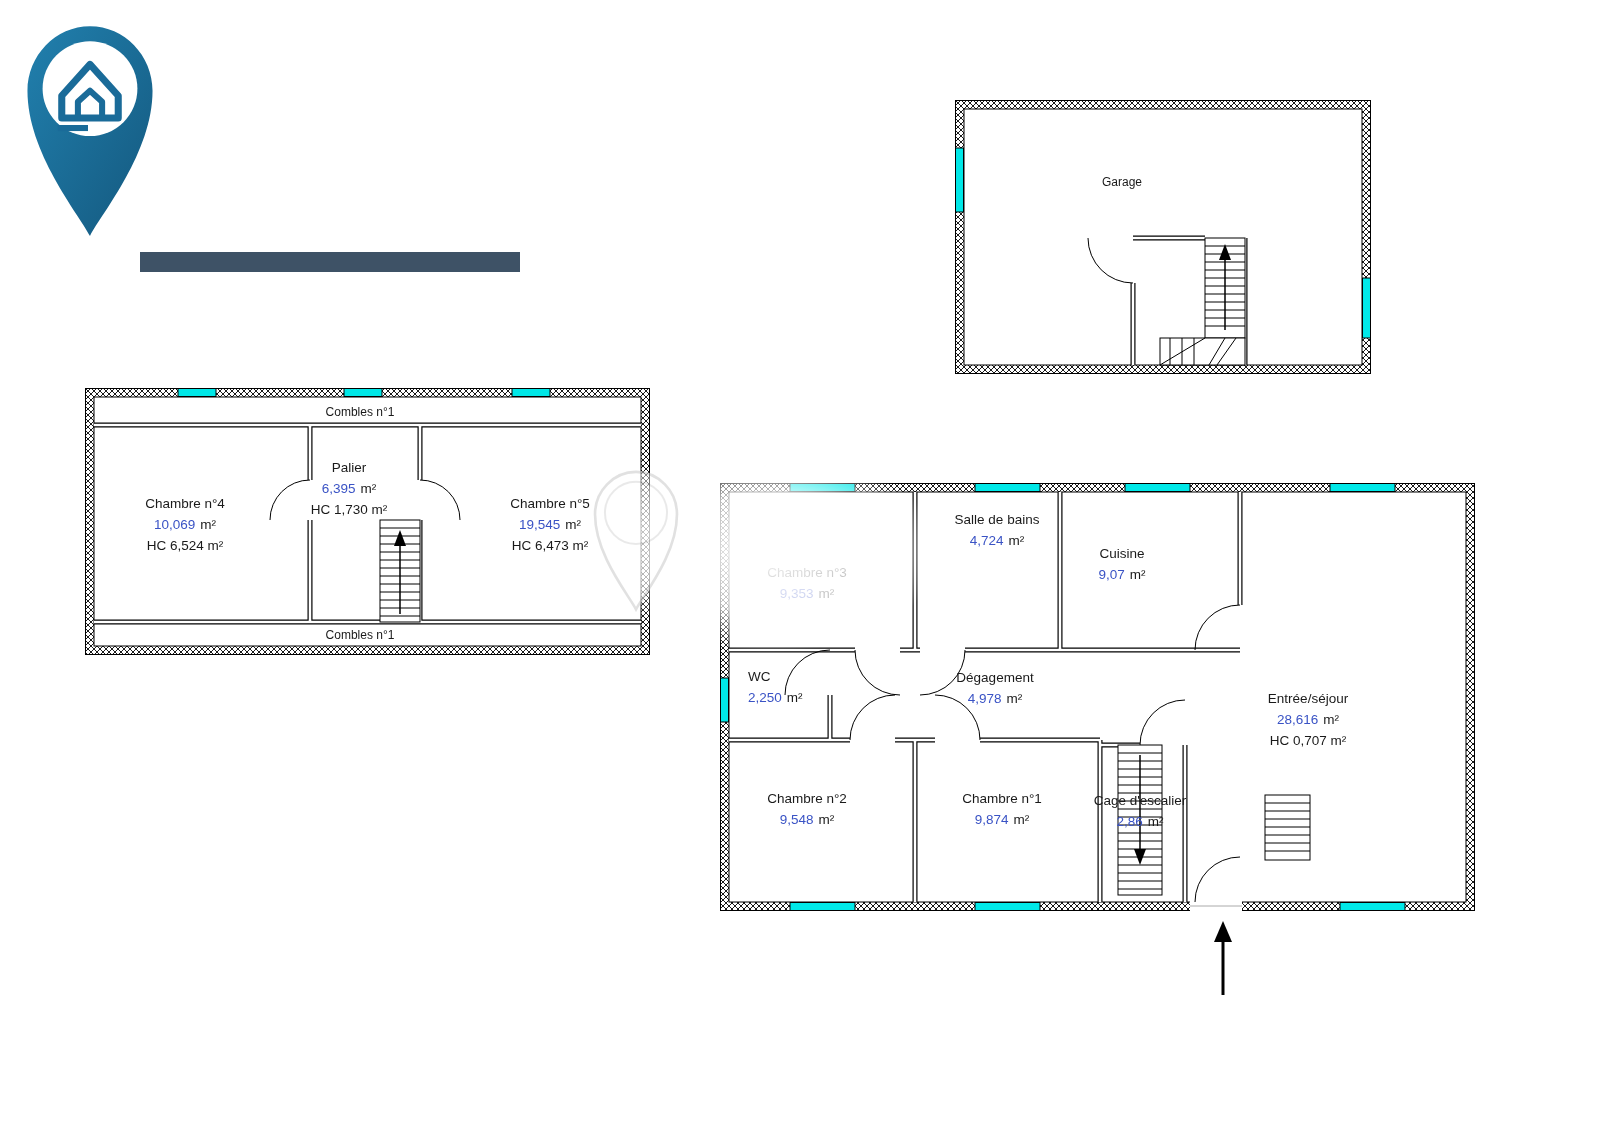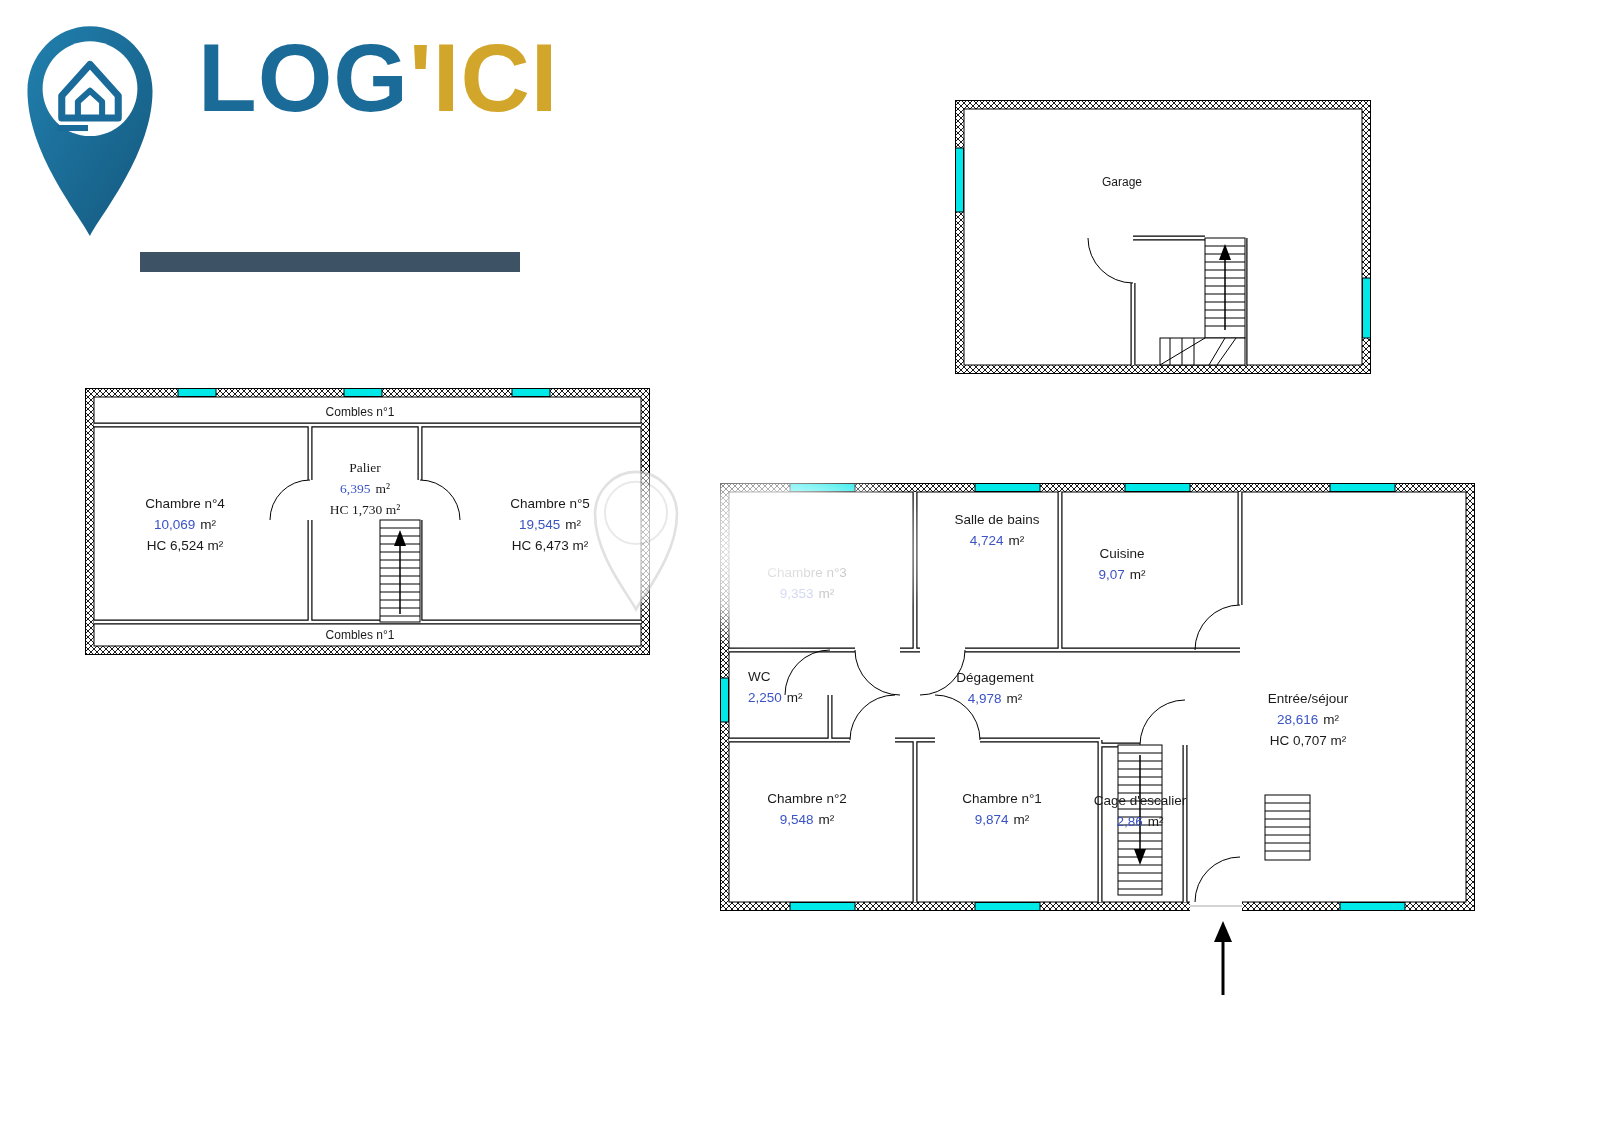--- a/index.html
+++ b/index.html
@@ -52,21 +52,20 @@
       </linearGradient>
     </defs>
     <path d="M75 226 C63 203 13 143 13 82 C13 47 41 18 75 18 C109 18 137 47 137 82 C137 143 87 203 75 226 Z" fill="url(#pingrad)"></path>
     <circle cx="75" cy="80" r="47" fill="#ffffff"></circle>
     <g stroke="#1a6b99" fill="none" stroke-linejoin="round" stroke-linecap="square">
       <path d="M47 87 L75 56 L103 87 L103 109 L47 109 Z" stroke-width="7"></path>
       <path d="M63 109 V93 L75 82 L87 93 V109" stroke-width="6"></path>
       <line x1="46" y1="119" x2="70" y2="119" stroke-width="6"></line>
     </g>
   </svg>
-  <div class="brand"><span class="b-log">LOG</span><span class="b-apos">'</span><span class="b-ici">ICI</span></div>
   <div class="brand-bar"></div>
 
   <div class="plan plan-garage">
     <svg width="416" height="274" viewBox="0 0 416 274">
       <defs>
         <pattern id="hatchG" width="6" height="6" patternUnits="userSpaceOnUse">
           <rect width="6" height="6" fill="#ffffff"></rect>
           <path d="M0 6 L6 0 M0 0 L6 6" stroke="#000" stroke-width="0.9"></path>
         </pattern>
       </defs>
@@ -128,21 +127,21 @@
       </g>
     </svg>
     <div class="room-label small" style="left:275px;top:14px;">
       <div class="rname">Combles n°1</div>
     </div>
     <div class="room-label" style="left:100px;top:105px;">
       <div class="rname">Chambre n°4</div>
       <div class="rarea"><span class="val">10,069</span><span class="unit">m²</span></div>
       <div class="rhc">HC 6,524  m²</div>
     </div>
-    <div class="room-label" style="left:280px;top:69px;font-family:Liberation Serif, serif;">
+    <div class="room-label" style="left:264px;top:69px;">
       <div class="rname">Palier</div>
       <div class="rarea"><span class="val">6,395</span><span class="unit">m²</span></div>
       <div class="rhc">HC 1,730  m²</div>
     </div>
     <div class="room-label" style="left:465px;top:105px;">
       <div class="rname">Chambre n°5</div>
       <div class="rarea"><span class="val">19,545</span><span class="unit">m²</span></div>
       <div class="rhc">HC 6,473  m²</div>
     </div>
     <div class="room-label small" style="left:275px;top:237px;">

